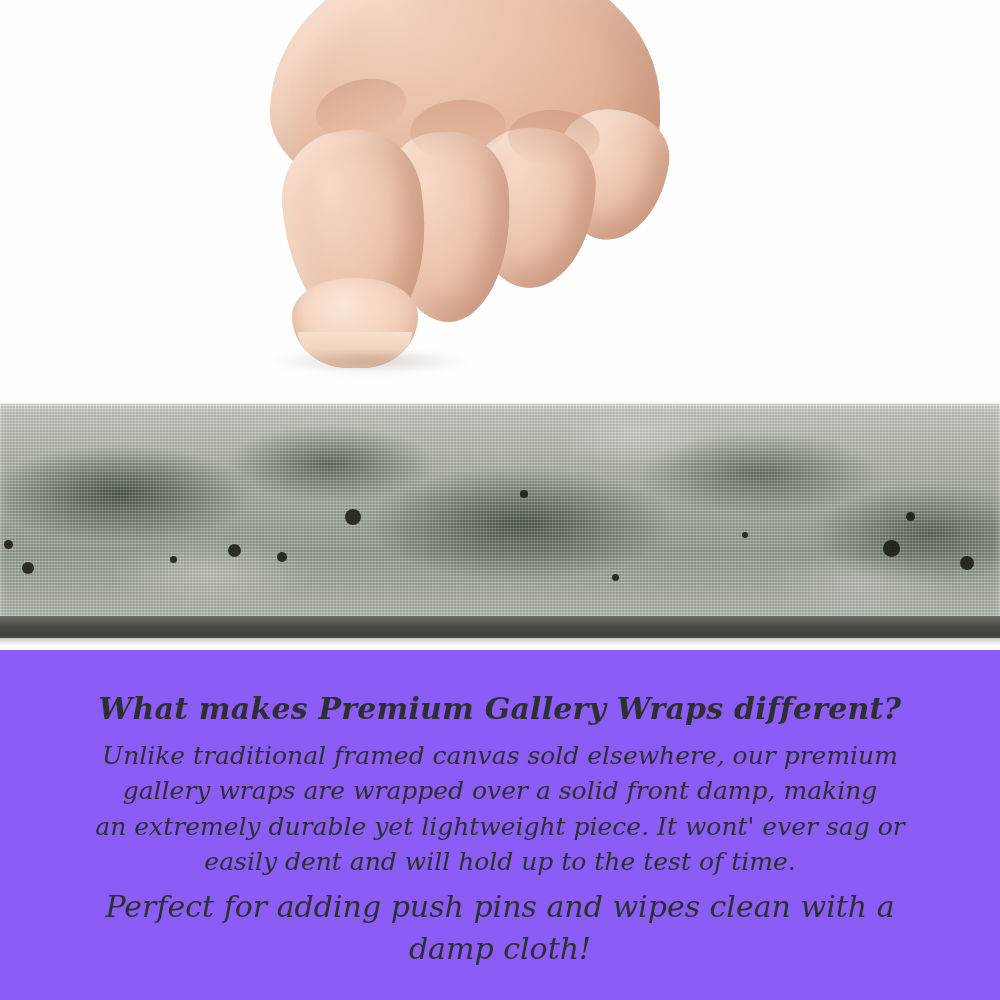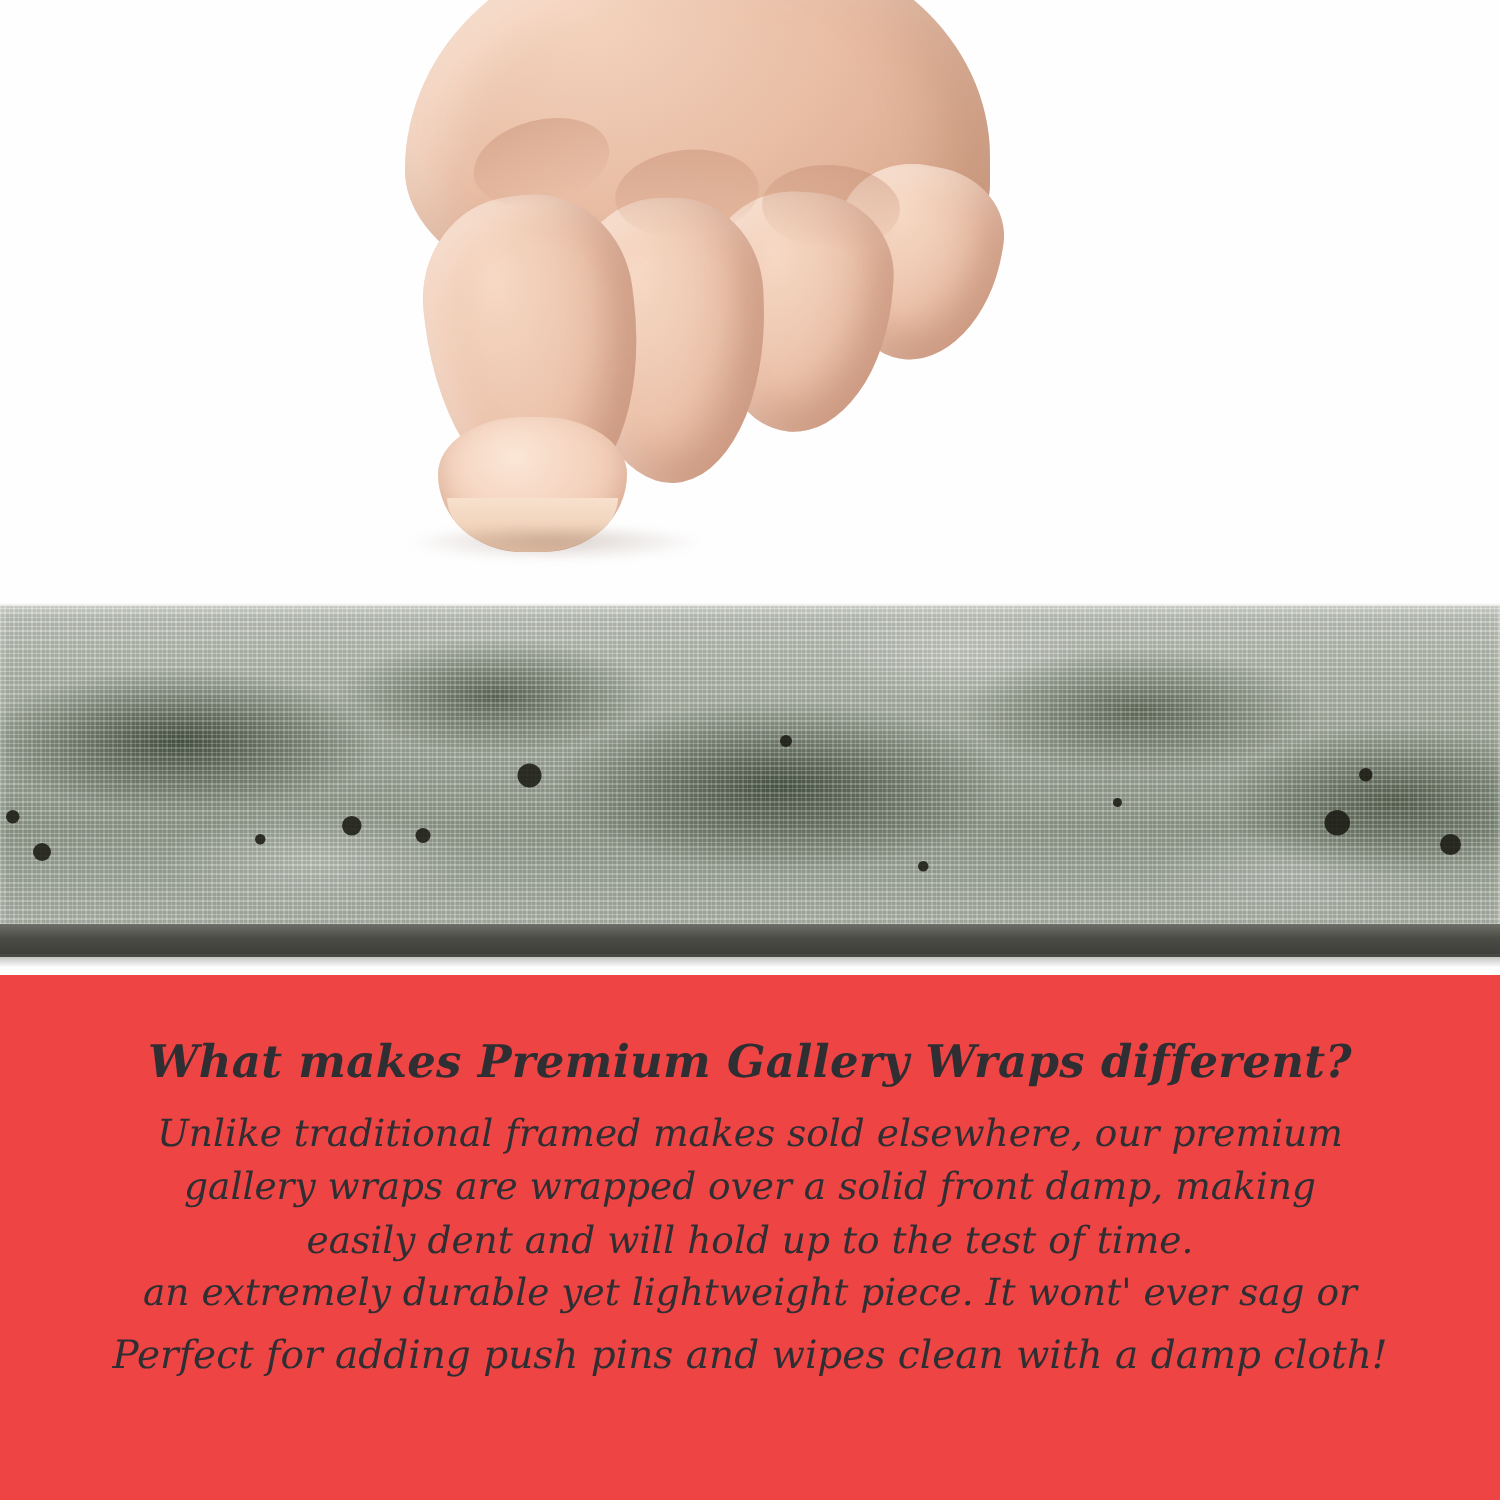--- a/index.html
+++ b/index.html
@@ -10,21 +10,21 @@
   body {
     width: 1000px;
     height: 1000px;
     overflow: hidden;
     font-family: "DejaVu Sans", sans-serif;
   }
   .page {
     position: relative;
     width: 1000px;
     height: 1000px;
-    background: #ef4444;
+    background: #8b5cf6;
   }
 
   
   .photo {
     position: absolute;
     left: 0;
     top: 0;
     width: 1000px;
     height: 650px;
     background: #fefefe;
@@ -178,21 +178,21 @@
     letter-spacing: 0.2px;
   }
   .caption-body {
     font-size: 25px;
     font-weight: 400;
     line-height: 1.42;
     margin: 0;
     padding: 0 95px;
   }
   .caption-last {
-    font-size: 26px;
+    font-size: 30px;
     font-weight: 400;
     line-height: 1.42;
     margin: 6px 0 0 0;
     padding: 0 60px;
   }
 </style>
 </head>
 <body>
 
 <div class="page">
@@ -228,20 +228,20 @@
       <div class="speck" style="left:520px; top:86px; width:8px; height:8px;"></div>
       <div class="speck" style="left:612px; top:170px; width:7px; height:7px;"></div>
       <div class="speck" style="left:742px; top:128px; width:6px; height:6px;"></div>
     </div>
 
     <div class="strip-bottom"></div>
   </div>
 
   <div class="caption">
     <p class="caption-heading">What makes Premium Gallery Wraps different?</p>
-    <p class="caption-body">Unlike traditional framed makes sold elsewhere, our premium</p>
+    <p class="caption-body">Unlike traditional framed canvas sold elsewhere, our premium</p>
     <p class="caption-body">gallery wraps are wrapped over a solid front damp, making</p>
+    <p class="caption-body">an extremely durable yet lightweight piece. It wont' ever sag or</p>
     <p class="caption-body">easily dent and will hold up to the test of time.</p>
-    <p class="caption-body">an extremely durable yet lightweight piece. It wont' ever sag or</p>
     <p class="caption-last">Perfect for adding push pins and wipes clean with a damp cloth!</p>
   </div>
 
 </div>
 
 </body></html>

